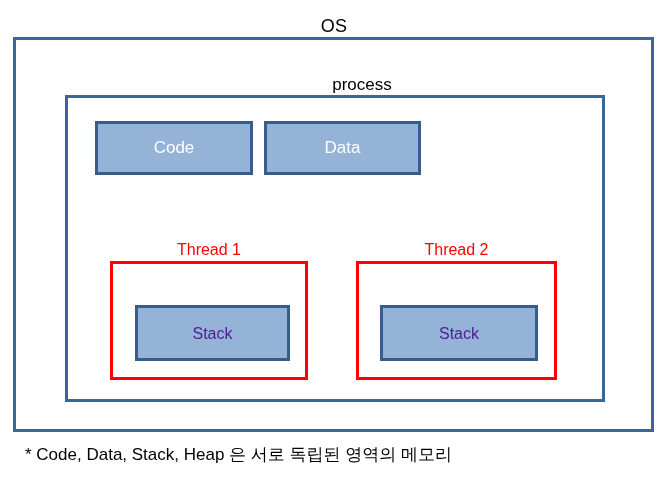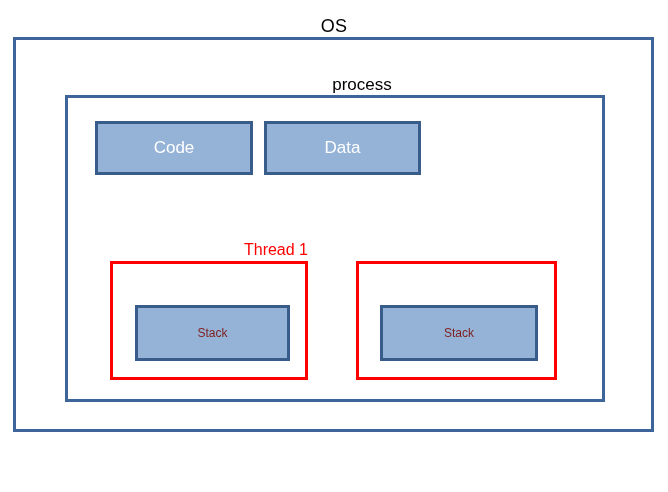--- a/index.html
+++ b/index.html
@@ -109,26 +109,26 @@
     top: 305px;
     height: 56px;
     background: #95B3D7;
     border: 3px solid #385D8A;
     box-sizing: border-box;
     display: flex;
     align-items: center;
     justify-content: center;
   }
   .stack-box .stack-label {
-    font-size: 12px;
+    font-size: 16px;
     line-height: 19px;
-    color: #7f1d1d;
+    color: #4c1d95;
   }
 
-  .t1-label { left: 110px; top: 240px; width: 198px; text-align: right; }
+  .t1-label { left: 110px; top: 240px; width: 198px; }
   .t1-box   { left: 110px; width: 198px; }
   .t1-stack { left: 135px; width: 155px; }
 
   .t2-label { left: 356px; top: 240px; width: 201px; }
   .t2-box   { left: 356px; width: 201px; }
   .t2-stack { left: 380px; width: 158px; }
 
   
   .footnote {
     position: absolute;
@@ -158,19 +158,21 @@
   <div class="seg-box seg-code">
     <span class="seg-label">Code</span>
   </div>
 
   <div class="thread-label t1-label">Thread 1</div>
   <div class="thread-box t1-box"></div>
   <div class="stack-box t1-stack">
     <span class="stack-label">Stack</span>
   </div>
 
+  <div class="thread-label t2-label">Thread 2</div>
   <div class="thread-box t2-box"></div>
   <div class="stack-box t2-stack">
     <span class="stack-label">Stack</span>
   </div>
 
+  <div class="footnote">* Code, Data, Stack, Heap 은 서로 독립된 영역의 메모리</div>
 
 </div>
 
 </body></html>

